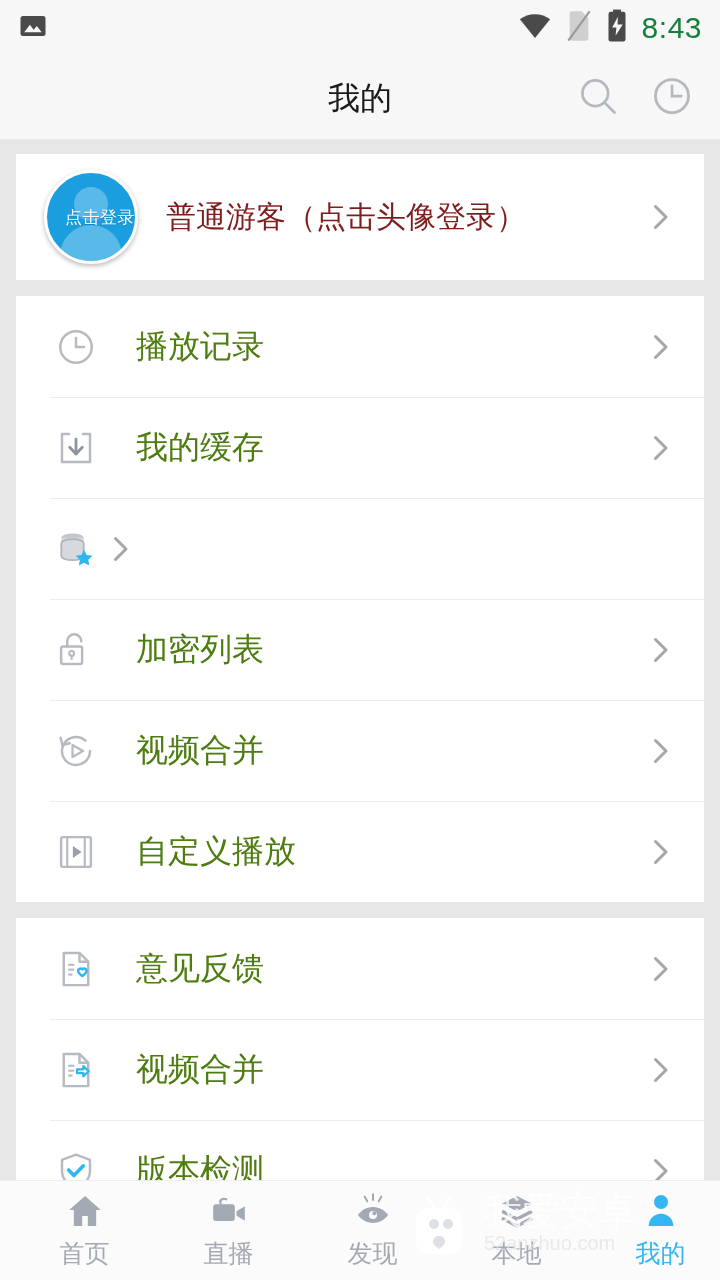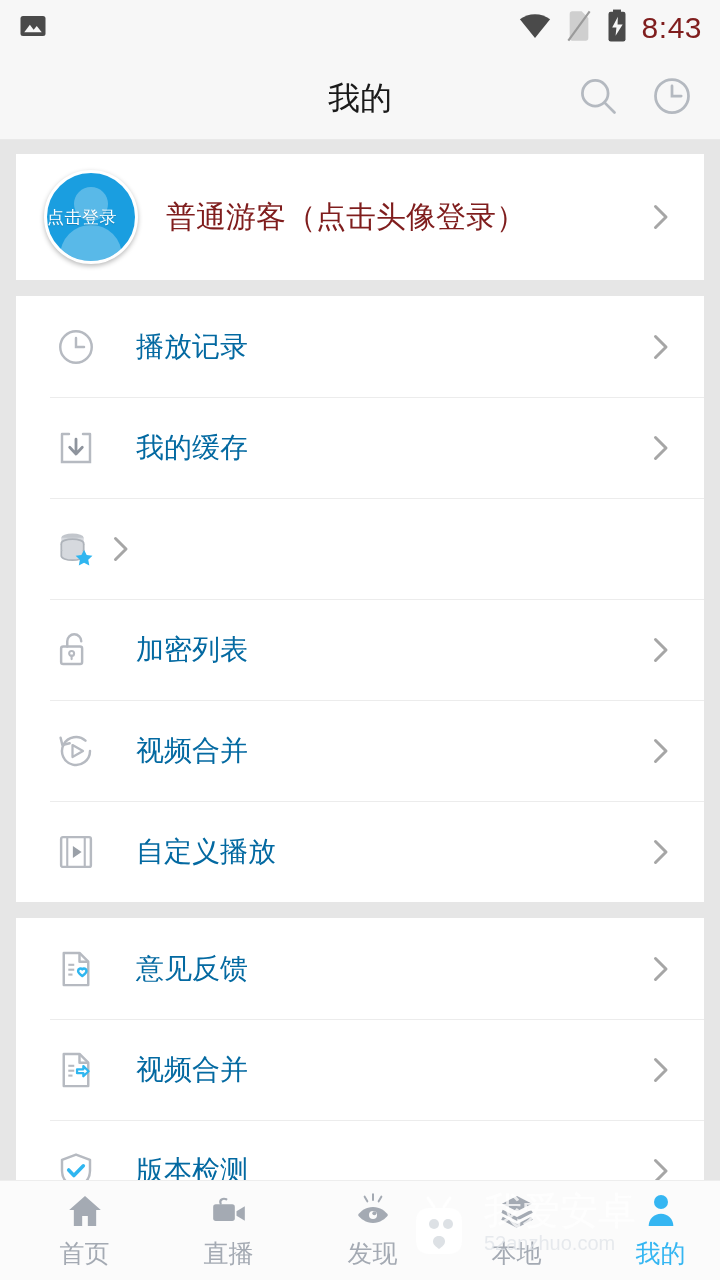--- a/index.html
+++ b/index.html
@@ -12,21 +12,21 @@
   }
 
   
   .statusbar{
     height:56px; background:#f7f7f7;
     display:flex; align-items:center; justify-content:space-between;
     padding:0 18px;
   }
   .sb-left{ display:flex; align-items:center; gap:10px; }
   .sb-right{ display:flex; align-items:center; gap:14px; }
-  .sb-time{ font-size:30px; color:#7f1d1d; font-weight:400; letter-spacing:0.5px; }
+  .sb-time{ font-size:30px; color:#15803d; font-weight:400; letter-spacing:0.5px; }
 
   
   .header{
     height:84px; background:#f7f7f7;
     display:flex; align-items:center; position:relative;
     border-bottom:1px solid #e9e9e9;
   }
   .header-title{
     position:absolute; left:0; right:0; text-align:center;
     font-size:32px; color:#1a1a1a; line-height:84px;
@@ -50,21 +50,21 @@
   
   .profile{
     height:126px; display:flex; align-items:center; padding:0 26px 0 28px;
   }
   .avatar{
     width:94px; height:94px; border-radius:50%;
     background:#1a9ee0; position:relative; flex:0 0 auto;
     box-shadow:0 2px 5px rgba(0,0,0,.28);
     border:3px solid #ffffff;
     overflow:hidden;
-    display:flex; align-items:center; justify-content:flex-start;
+    display:flex; align-items:center; justify-content:flex-end;
   }
   .avatar .silhouette{
     position:absolute; left:0; right:0; bottom:-6px;
     display:flex; flex-direction:column; align-items:center;
   }
   .avatar .sil-head{
     width:34px; height:34px; border-radius:50%;
     background:rgba(255,255,255,.28);
   }
   .avatar .sil-body{
@@ -87,21 +87,21 @@
   }
   .row + .row::before{
     content:""; position:absolute; top:0; left:34px; right:0;
     height:1px; background:#ececec;
   }
   .row-icon{
     width:52px; height:52px; flex:0 0 auto;
     display:flex; align-items:center; justify-content:center;
   }
   .row-label{
-    margin-left:34px; font-size:28px; color:#0369a1; flex:1;
+    margin-left:34px; font-size:32px; color:#4d7c0f; flex:1;
   }
   .chev{ flex:0 0 auto; display:flex; align-items:center; }
 
   
   .tabbar{
     position:absolute; left:0; right:0; bottom:0; height:100px;
     background:#fbfbfb; display:flex; align-items:center;
     border-top:1px solid #ededed; z-index:5;
   }
   .tab{

